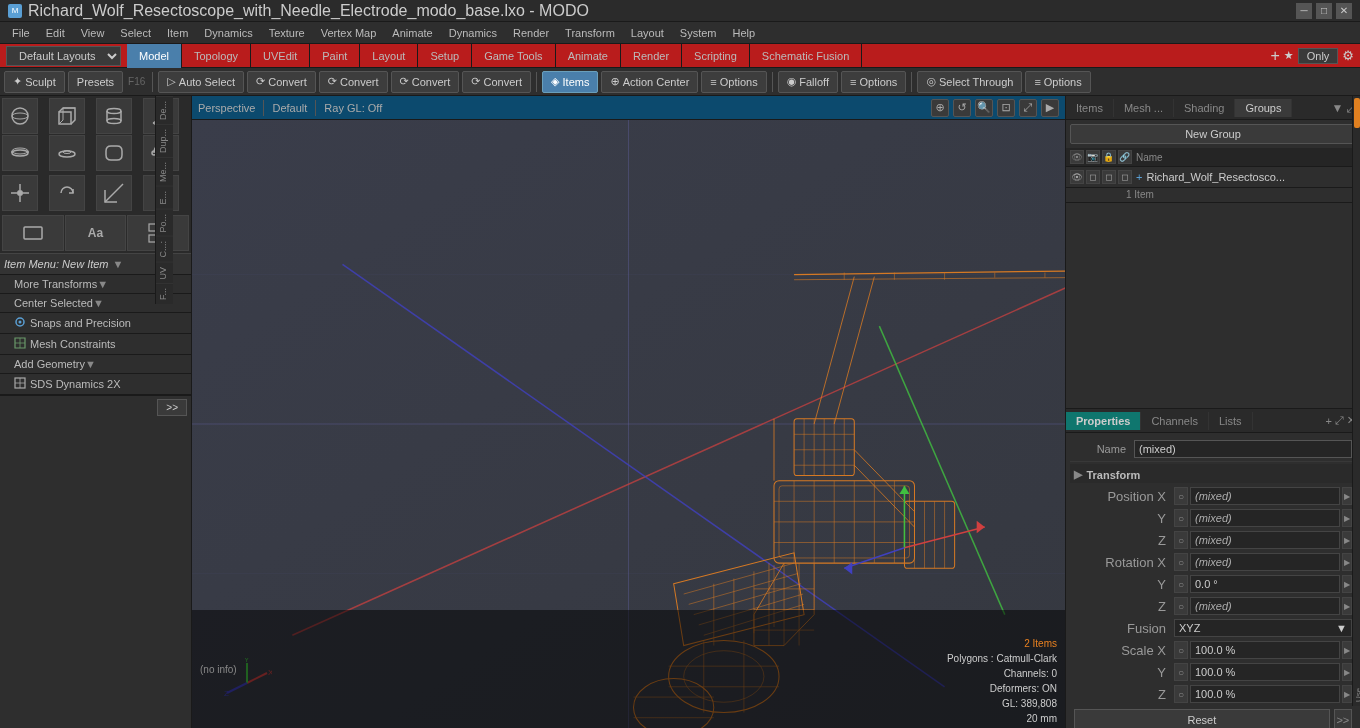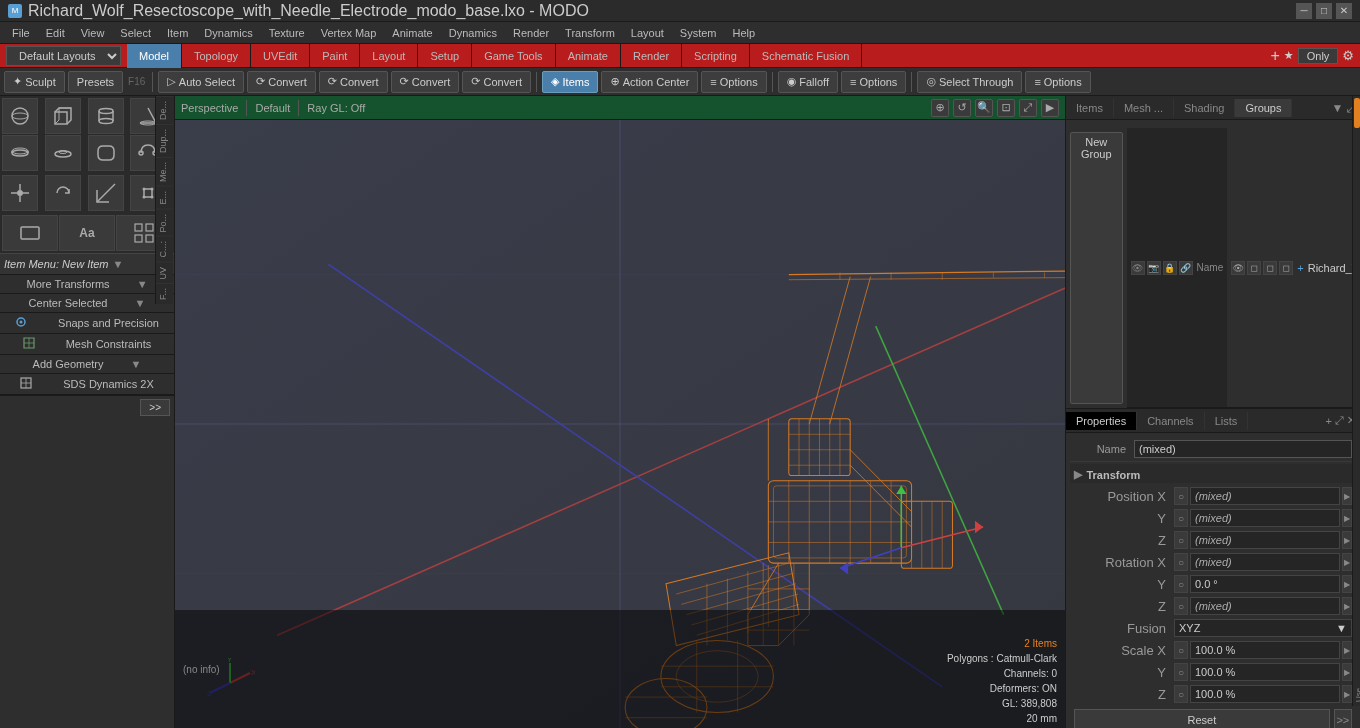--- a/index.html
+++ b/index.html
@@ -31,43 +31,43 @@
     
     #tool-bar { background: #2e2e2e; height: 28px; display: flex; align-items: center; padding: 0 4px; border-bottom: 1px solid #1a1a1a; gap: 3px; }
     .tool-btn { background: #3d3d3d; border: 1px solid #555; color: #ccc; padding: 2px 8px; font-size: 11px; cursor: pointer; height: 22px; display: flex; align-items: center; gap: 3px; border-radius: 2px; }
     .tool-btn.active { background: #4a7fab; border-color: #6a9fbb; color: #fff; }
     .tool-separator { width: 1px; background: #555; height: 20px; margin: 0 2px; }
 
     
     #main { display: flex; height: calc(728px - 22px - 22px - 24px - 28px); }
 
     
-    #left-panel { width: 175px; background: #2e2e2e; border-right: 1px solid #1a1a1a; display: flex; flex-direction: column; overflow: hidden; }
+    #left-panel { width: 192px; background: #2e2e2e; border-right: 1px solid #1a1a1a; display: flex; flex-direction: column; overflow: hidden; }
 
     
     #tool-icons { display: grid; grid-template-columns: repeat(4, 1fr); gap: 1px; padding: 2px; background: #2a2a2a; }
     .tool-icon { width: 36px; height: 36px; background: #3a3a3a; border: 1px solid #444; display: flex; align-items: center; justify-content: center; cursor: pointer; font-size: 14px; color: #aaa; }
 
     
     #left-vert { position: absolute; left: 155px; top: 96px; width: 18px; background: #2a2a2a; border-left: 1px solid #1a1a1a; display: flex; flex-direction: column; z-index: 10; }
     .vert-tab { writing-mode: vertical-rl; text-orientation: mixed; transform: rotate(180deg); color: #888; font-size: 9px; padding: 4px 2px; cursor: pointer; border-bottom: 1px solid #333; }
 
     
     #item-menu-bar { background: #333; height: 22px; display: flex; align-items: center; padding: 0 4px; border-bottom: 1px solid #1a1a1a; border-top: 1px solid #444; font-style: italic; }
     #item-menu-label { color: #ccc; font-size: 11px; }
     #item-menu-arrow { color: #888; margin-left: 4px; }
 
     
     .left-section { border-bottom: 1px solid #1a1a1a; }
-    .left-section-header { background: #2e2e2e; padding: 3px 14px; display: flex; align-items: center; justify-content: center; cursor: pointer; color: #bbb; font-size: 11px; gap: 27px; }
+    .left-section-header { background: #2e2e2e; padding: 3px 14px; display: flex; align-items: center; justify-content: flex-start; cursor: pointer; color: #bbb; font-size: 11px; }
     .left-section-header .arrow { color: #888; }
 
     
     #viewport { flex: 1; background: #3d4050; position: relative; overflow: hidden; }
-    #viewport-header { background: #14532d; height: 24px; display: flex; align-items: center; padding: 0 6px; gap: 8px; border-bottom: 1px solid #1a1a1a; }
+    #viewport-header { background: #0c4a6e; height: 24px; display: flex; align-items: center; padding: 0 6px; gap: 8px; border-bottom: 1px solid #1a1a1a; }
     .vp-label { color: #aaa; font-size: 11px; cursor: pointer; }
     .vp-divider { width: 1px; background: #555; height: 16px; }
     #vp-controls { margin-left: auto; display: flex; gap: 4px; align-items: center; }
     .vp-ctrl-btn { width: 18px; height: 18px; background: #3a3a3a; border: 1px solid #555; color: #aaa; display: flex; align-items: center; justify-content: center; cursor: pointer; font-size: 11px; border-radius: 2px; }
 
     
     #viewport-canvas { width: 100%; height: calc(100% - 24px); position: relative; background: #3a3d4a; }
     #viewport-canvas::before {
       content: '';
       position: absolute;
@@ -90,28 +90,28 @@
     #right-panel { width: 295px; background: #2e2e2e; border-left: 1px solid #1a1a1a; display: flex; flex-direction: column; }
 
     
     #right-top-tabs { background: #2a2a2a; height: 24px; display: flex; align-items: center; border-bottom: 1px solid #1a1a1a; }
     .right-top-tab { padding: 3px 10px; cursor: pointer; color: #888; font-size: 11px; border-right: 1px solid #333; }
     .right-top-tab.active { background: #3a3a3a; color: #ccc; }
     #right-top-actions { margin-left: auto; display: flex; align-items: center; gap: 3px; padding-right: 4px; }
     .right-top-action-btn { background: none; border: none; color: #888; cursor: pointer; font-size: 12px; }
 
     
-    #groups-panel { flex: 1; display: flex; flex-direction: row; overflow: hidden; margin-top: 8px; }
+    #groups-panel { flex: 1; display: flex; flex-direction: column; overflow: hidden; }
     #new-group-btn { background: #3a3a3a; border: 1px solid #555; color: #ccc; padding: 3px 10px; font-size: 11px; cursor: pointer; margin: 4px; border-radius: 2px; text-align: center; }
 
     
     #properties-panel { height: 320px; border-top: 1px solid #1a1a1a; display: flex; flex-direction: column; }
     #properties-tabs { background: #2a2a2a; height: 24px; display: flex; align-items: center; border-bottom: 1px solid #1a1a1a; }
     .prop-tab { padding: 3px 10px; cursor: pointer; color: #888; font-size: 11px; border-right: 1px solid #333; }
-    .prop-tab.active { background: #000000; color: #ccc; }
+    .prop-tab.active { background: #0f766e; color: #ccc; font-weight: bold; }
     #prop-right-controls { margin-left: auto; display: flex; align-items: center; gap: 3px; padding-right: 4px; }
     .prop-ctrl-btn { background: none; border: none; color: #888; cursor: pointer; font-size: 11px; }
 
     
     #properties-content { flex: 1; overflow-y: auto; padding: 4px; }
     .prop-section { color: #bbb; font-size: 11px; font-weight: bold; padding: 4px 4px 2px; background: #2a2a2a; margin: 2px 0; display: flex; align-items: center; gap: 4px; }
     .prop-triangle { color: #888; }
     .prop-name-row { display: flex; align-items: center; padding: 3px 4px; border-bottom: 1px solid rgba(255,255,255,0.05); }
     .prop-name-label { color: #999; font-size: 11px; text-align: right; width: 60px; padding-right: 8px; flex-shrink: 0; }
     .prop-name-value { flex: 1; color: #ccc; font-size: 11px; background: #252525; border: 1px solid #555; padding: 2px 4px; }

